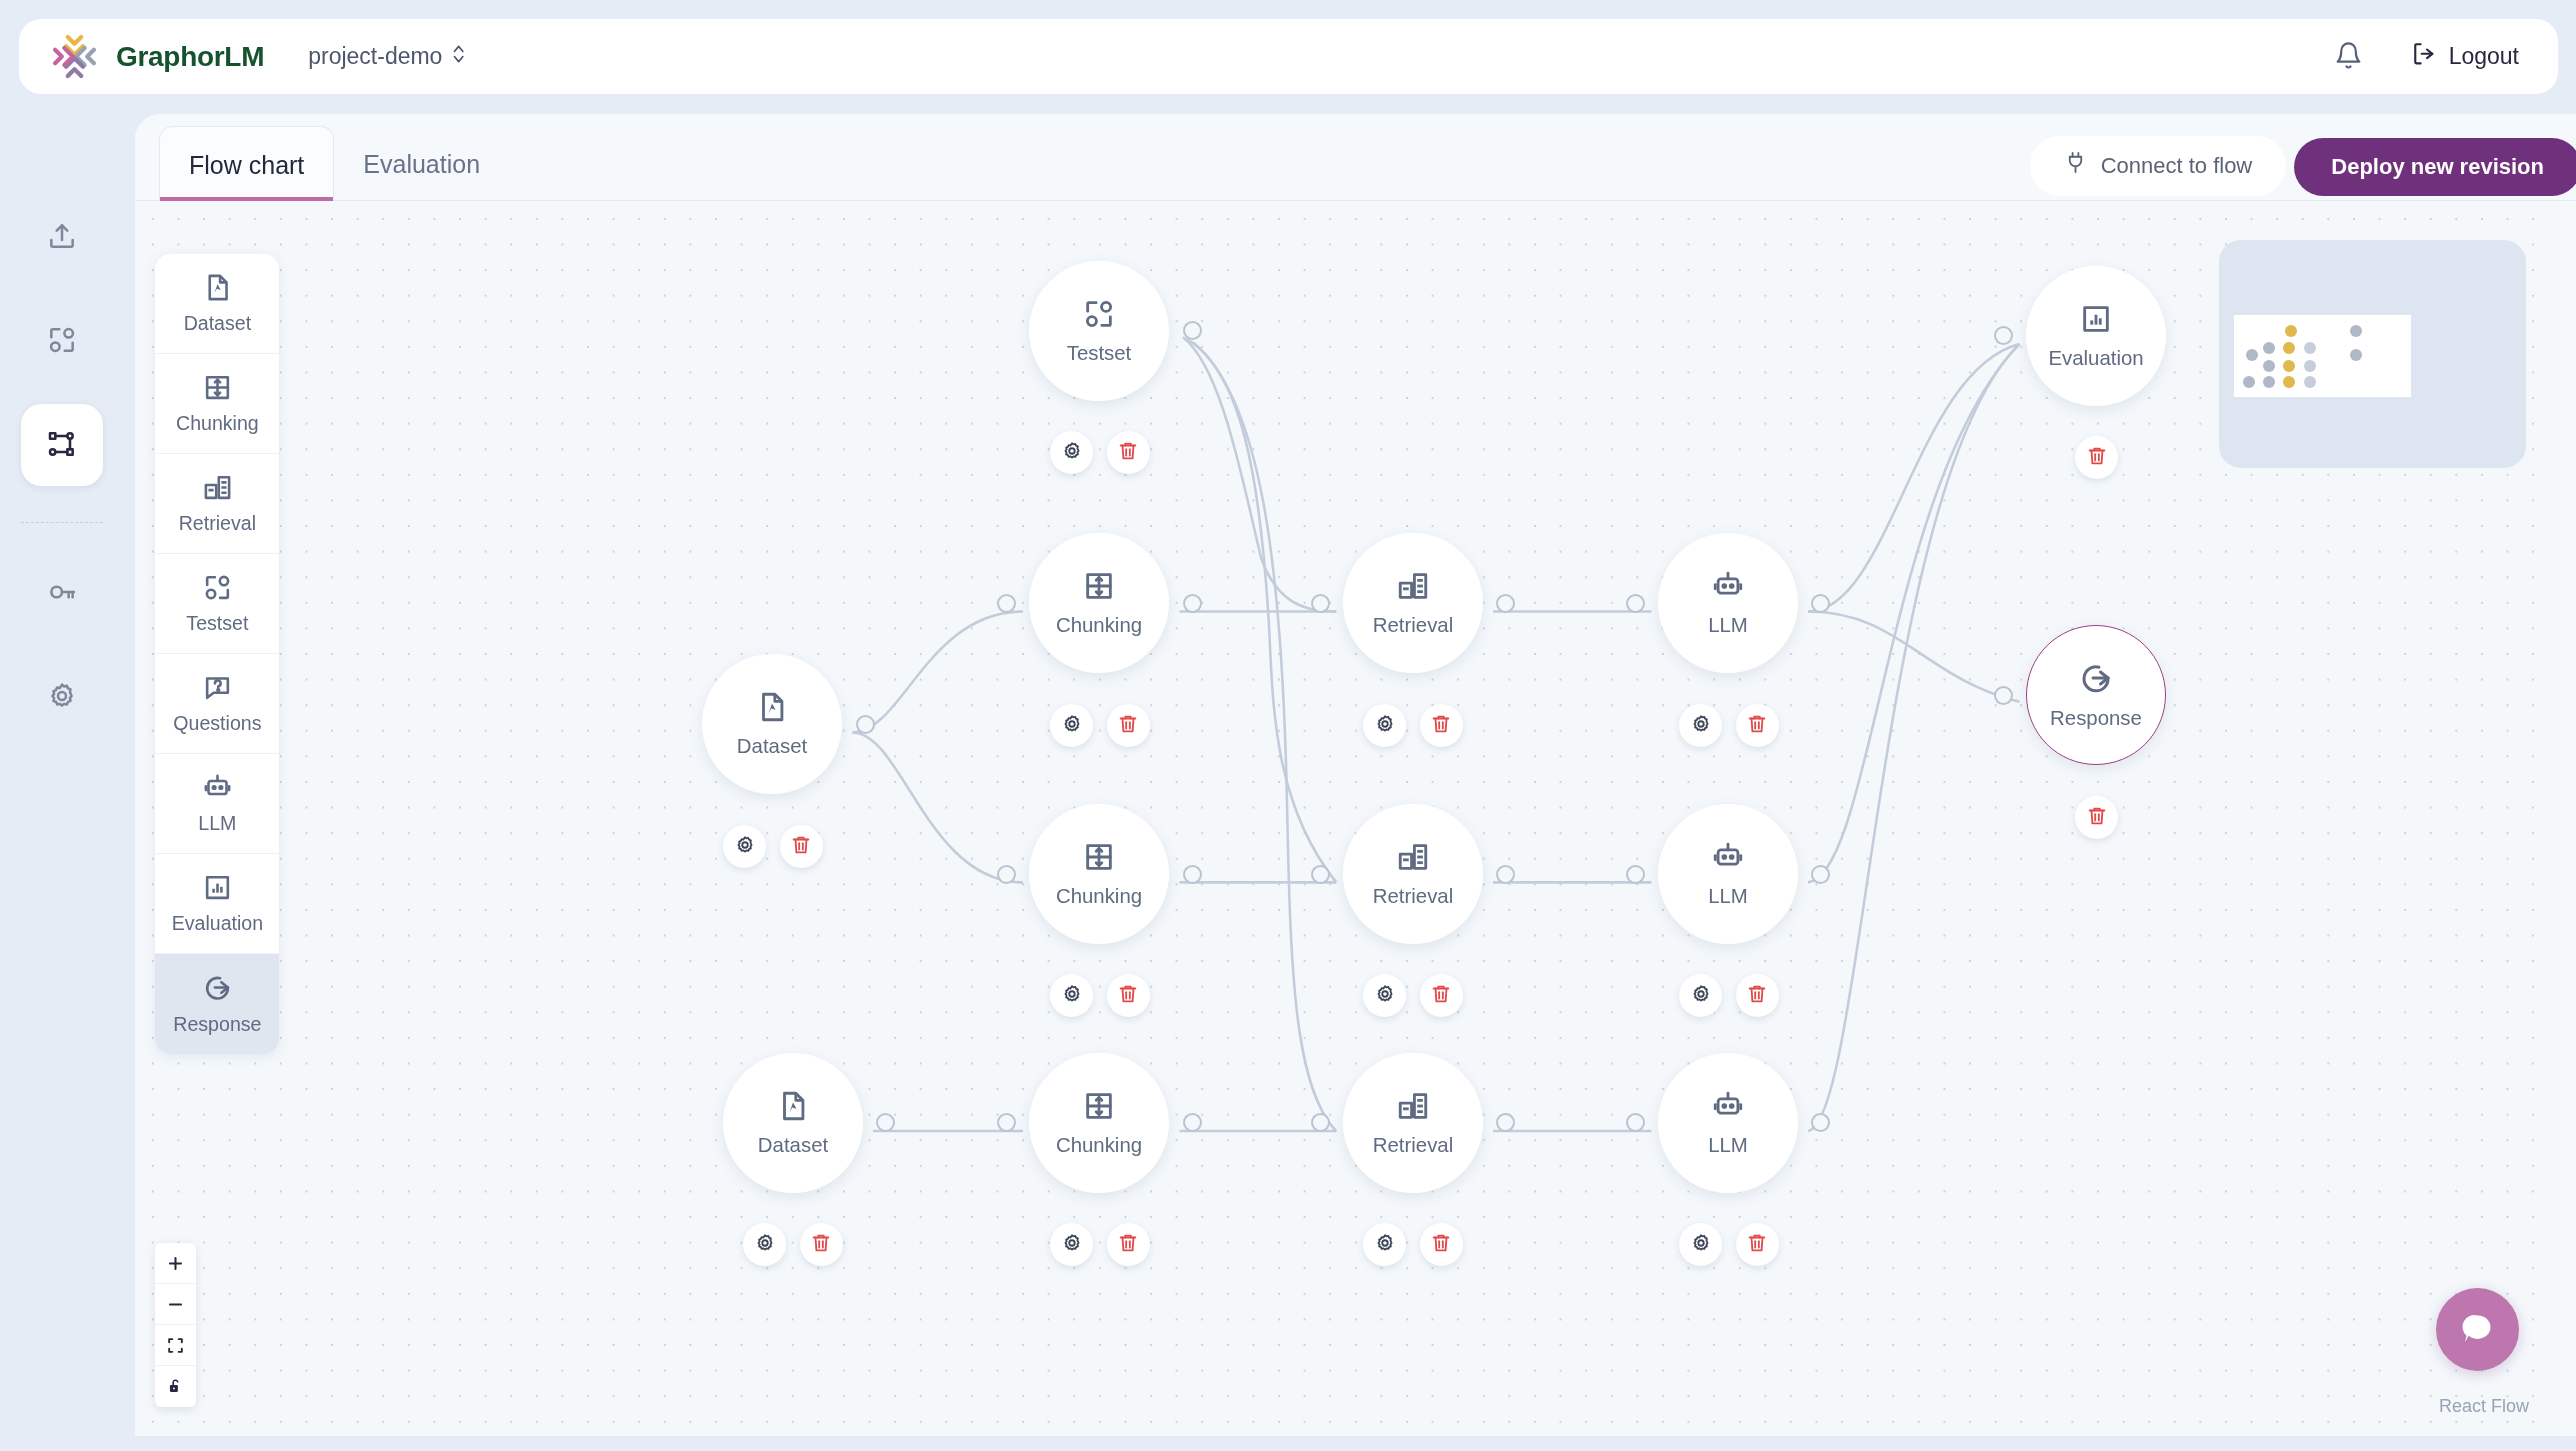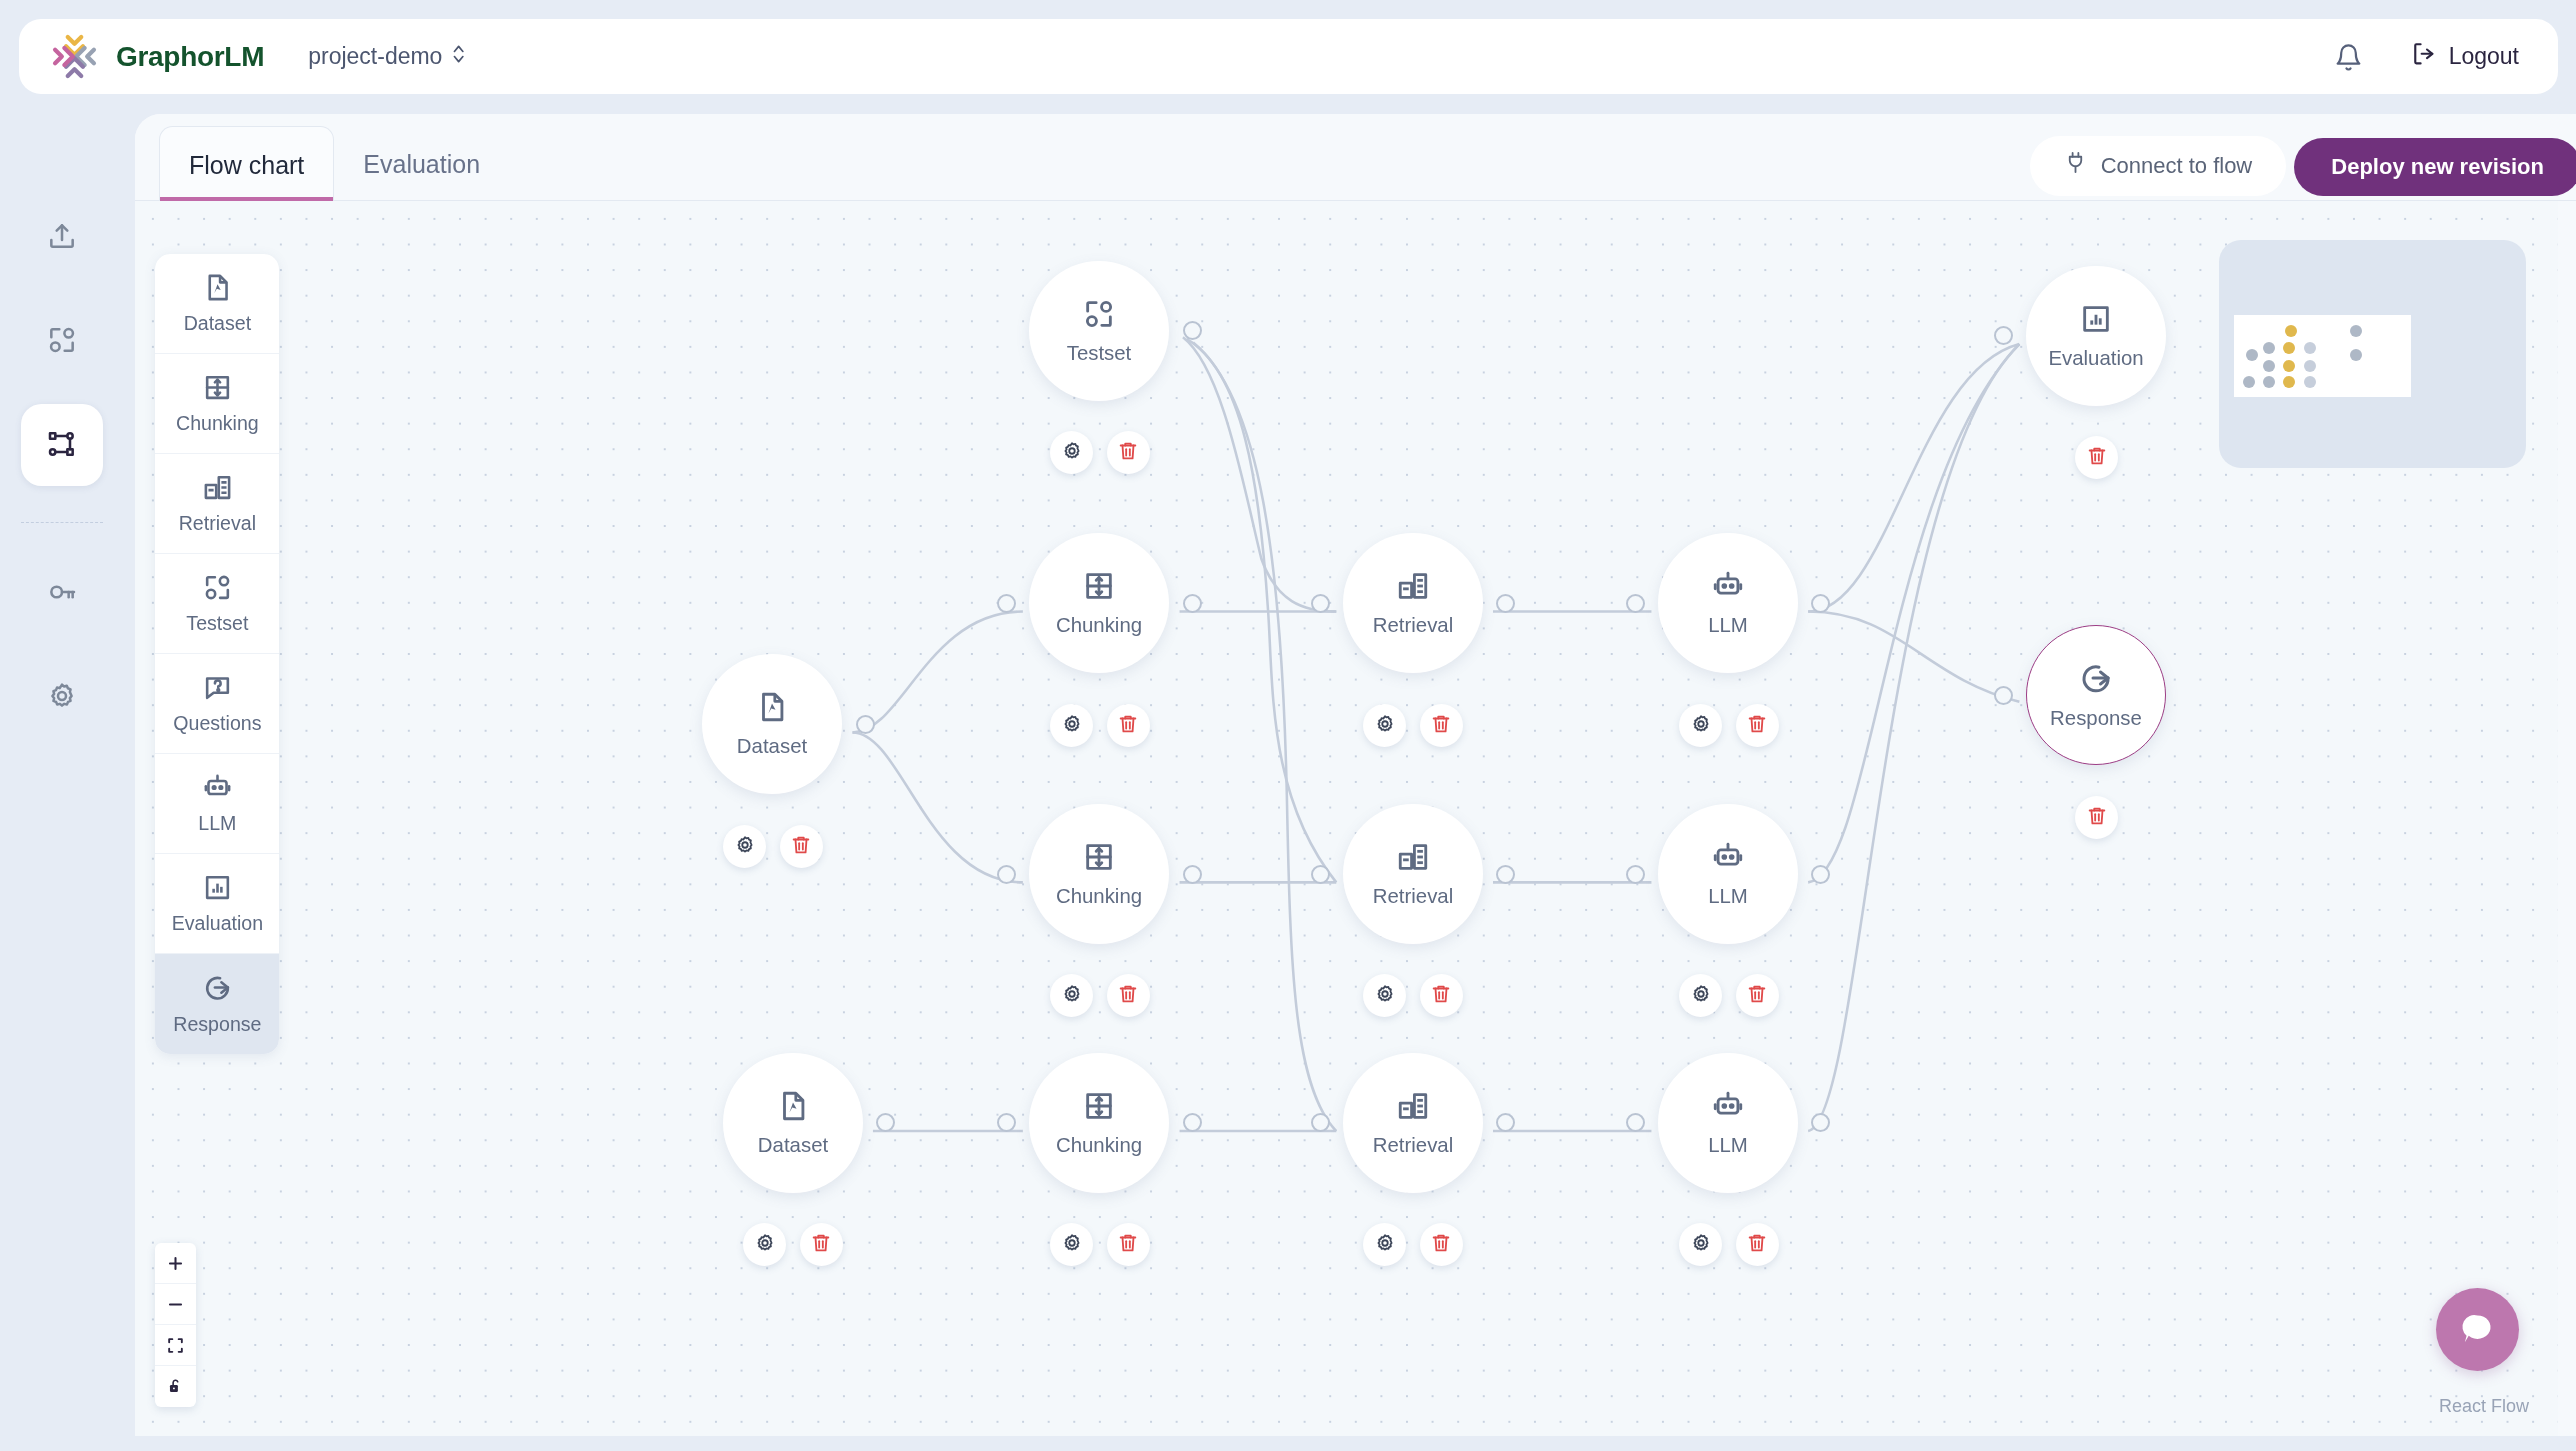--- a/index.html
+++ b/index.html
@@ -25,21 +25,21 @@
   .brand-name {
     font-size: 28px; font-weight: bold; color: #14532d; letter-spacing: -0.3px;
   }
   .project-sel {
     display: flex; align-items: center; gap: 8.5px;
     margin-left: 44px; font-size: 23px; color: #4c566f;
     cursor: pointer;
   }
   .chev-ud { display:block; }
   .topbar-right {
-    margin-left: auto; display: flex; align-items: flex-end; gap: 48px;
+    margin-left: auto; display: flex; align-items: flex-start; gap: 48px;
   }
   .bell-btn { display:flex; align-items:center; cursor: pointer; }
   .logout-btn {
     display: flex; align-items: center; gap: 12px;
     font-size: 23px; color: #2b2540; cursor: pointer; font-weight: 500;
   }
 
   
   .rail {
     position: absolute; left: 0; top: 94px;

